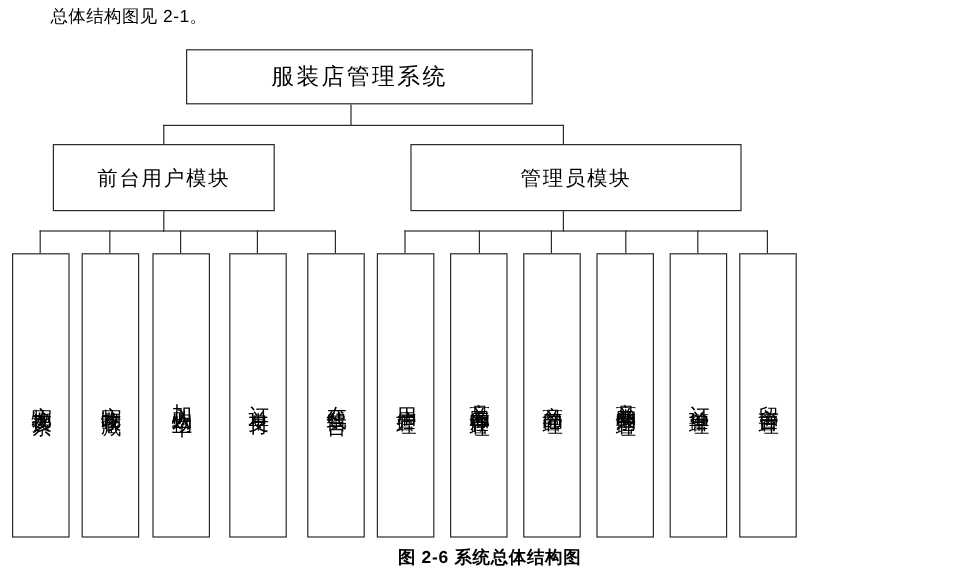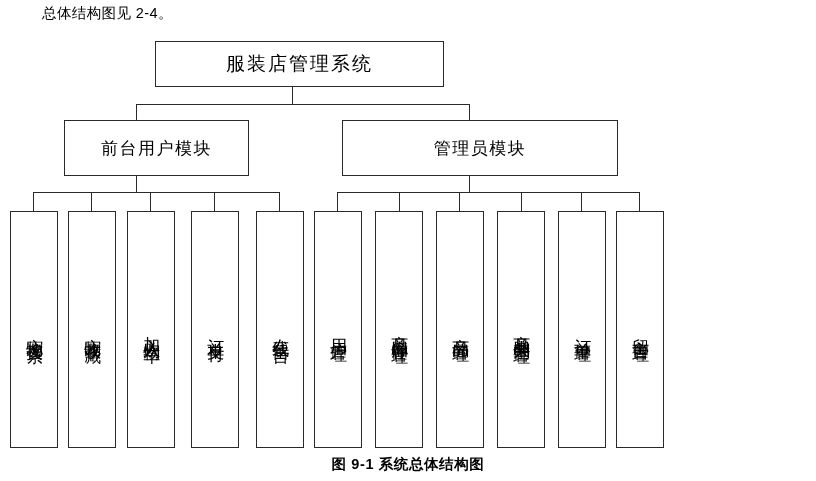--- a/index.html
+++ b/index.html
@@ -60,21 +60,20 @@
   
   .module {
     height: 56px;
     font-size: 17px;
     letter-spacing: 1.5px;
   }
   #node-front {
     left: 44px;
     top: 120px;
     width: 185px;
-    margin-left: 20px;
   }
   #node-admin {
     left: 342px;
     top: 120px;
     width: 276px;
   }
 
   
   .leaf {
     top: 211px;
@@ -110,21 +109,21 @@
     text-align: center;
     font-family: "Liberation Sans", "DejaVu Sans", sans-serif;
     font-size: 14.5px;
     font-weight: bold;
     letter-spacing: 0.6px;
   }
 </style>
 </head>
 <body>
 
-<div id="intro-line">总体结构图见 2-4。</div>
+<div id="intro-line">总体结构图见 2-1。</div>
 
 <div id="diagram">
 
   <div class="node" id="node-root">
     <span>服装店管理系统</span>
   </div>
 
   <div class="vline" style="left:292px; top:87px; height:18px;"></div>
   <div class="hline" style="left:136px; top:104px; width:334px;"></div>
   <div class="vline" style="left:136px; top:104px; height:16px;"></div>
@@ -184,13 +183,13 @@
   </div>
   <div class="node leaf" style="left:558px;">
     <span class="vtext">订单管理</span>
   </div>
   <div class="node leaf" style="left:616px;">
     <span class="vtext">留言管理</span>
   </div>
 
 </div>
 
-<div id="figure-caption">图 9-1  系统总体结构图</div>
+<div id="figure-caption">图 2-6  系统总体结构图</div>
 
 </body></html>

